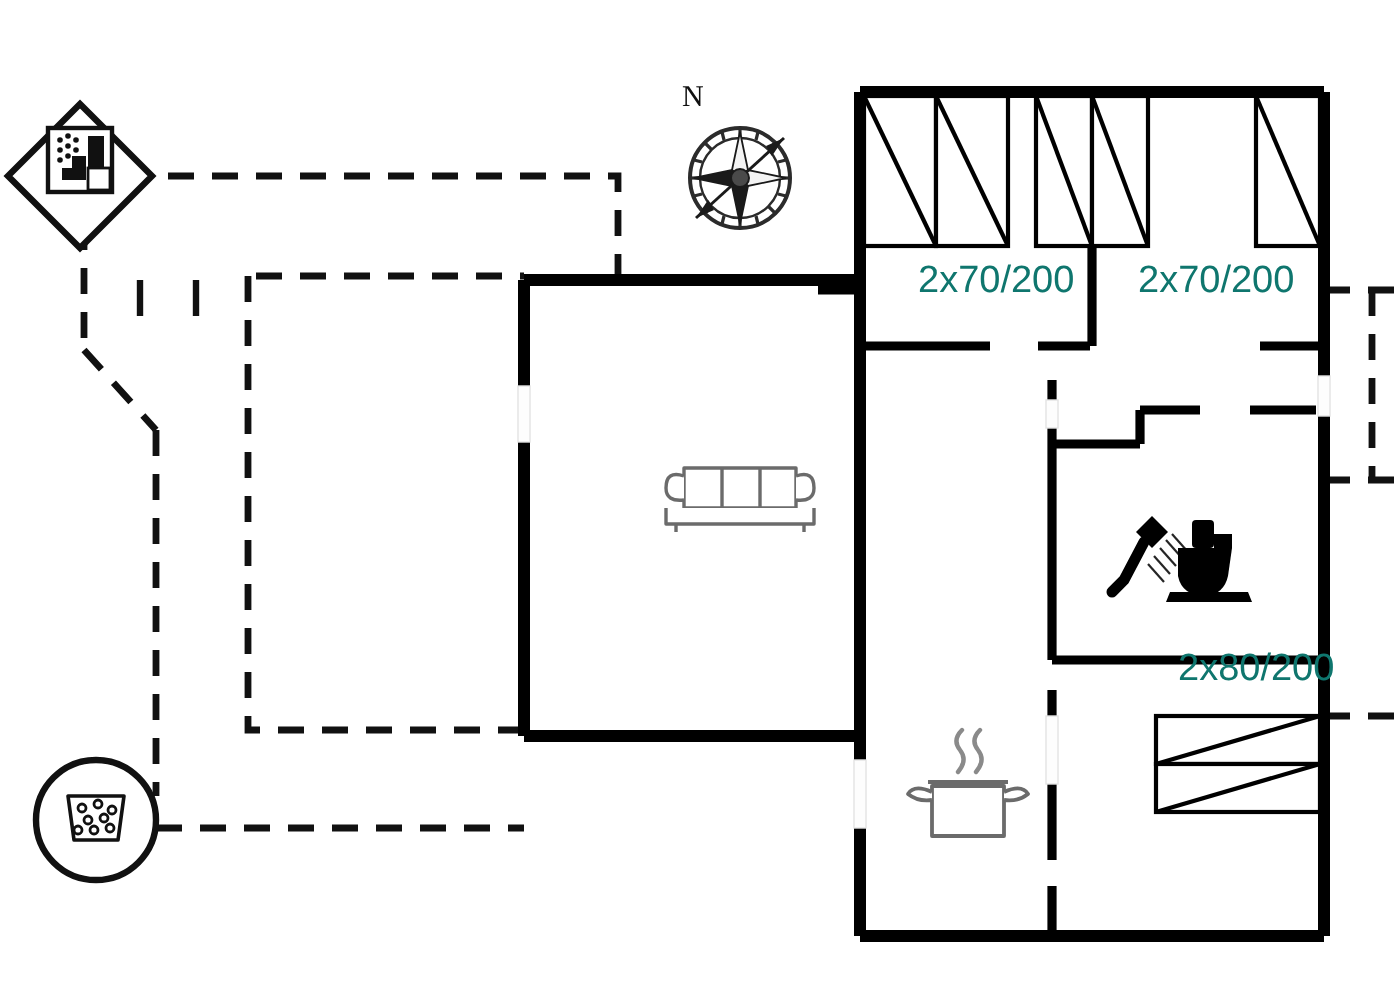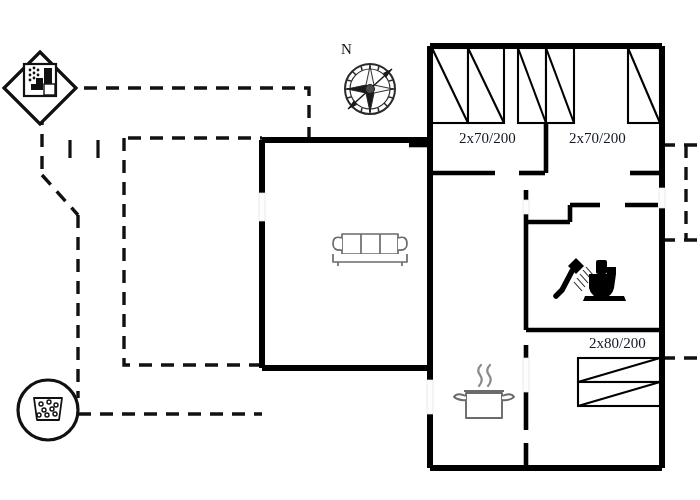--- a/index.html
+++ b/index.html
@@ -15,23 +15,23 @@
     width:700px;height:500px;
     background:#ffffff;
   }
   svg.plan{
     position:absolute;left:0;top:0;
     width:700px;height:500px;
     display:block;
   }
   .lbl{
     position:absolute;
-    font-family:Liberation Serif, serif;
-    font-size:15px;
-    color:#0f172a;
+    font-family:Liberation Sans, sans-serif;
+    font-size:19px;
+    color:#0f766e;
     white-space:nowrap;
     letter-spacing:0px;
   }
   .lbl-n{
     font-size:15px;
     font-family:"Liberation Serif", serif;
     color:#101010;
   }
 </style>
 </head>
@@ -275,15 +275,15 @@
     </g>
 
   </svg>
 
   <div class="lbl lbl-n" style="left:341px;top:41px;">N</div>
 
   <div class="lbl" style="left:459px;top:130px;">2x70/200</div>
 
   <div class="lbl" style="left:569px;top:130px;">2x70/200</div>
 
-  <div class="lbl" style="left:589px;top:335px;">2x80/200</div>
+  <div class="lbl" style="left:589px;top:324px;">2x80/200</div>
 
 </div>
 
 </body></html>

